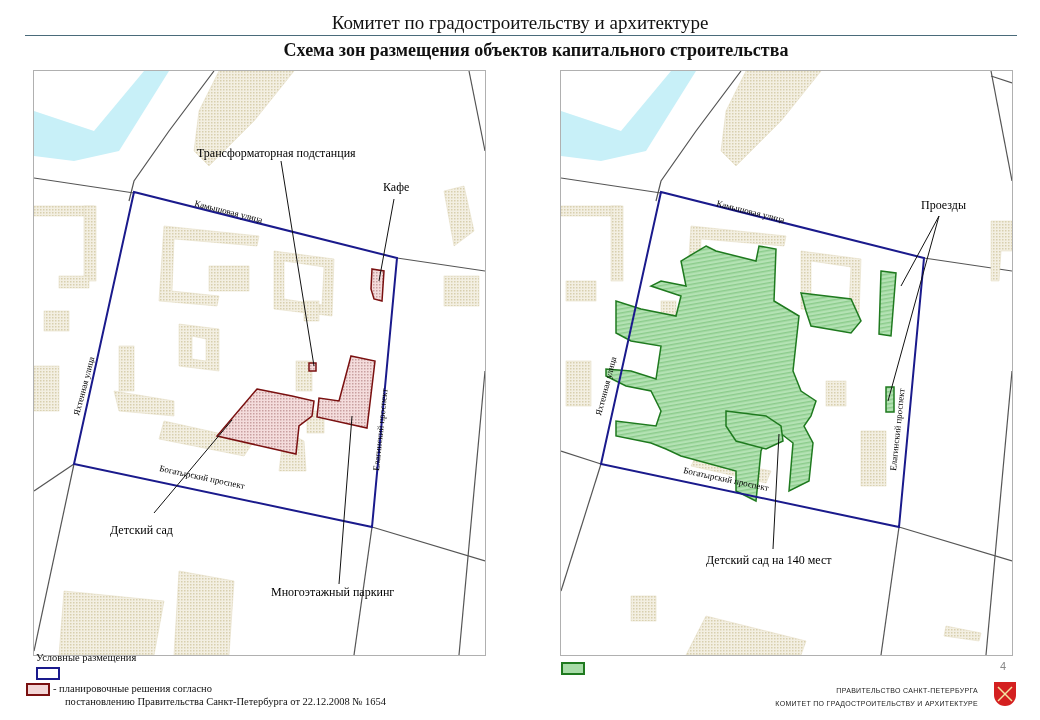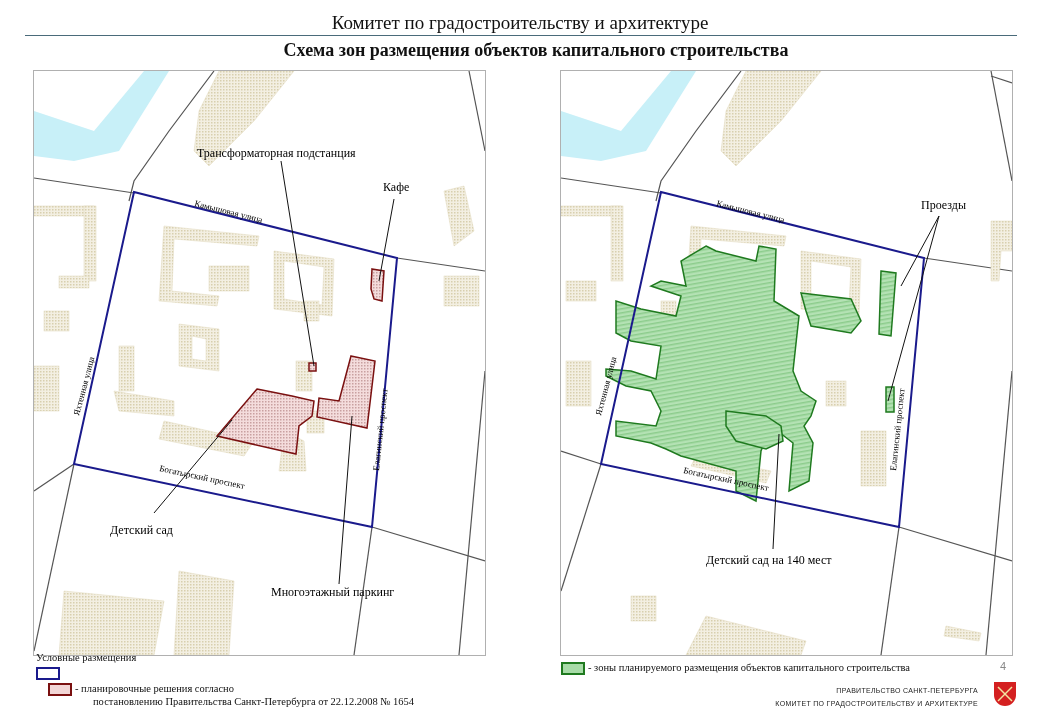--- a/index.html
+++ b/index.html
@@ -167,26 +167,26 @@
     </g>
     <text class="map-label" x="360" y="138" font-size="12">Проезды</text>
     <text class="map-label" x="145" y="493" font-size="12">Детский сад на 140 мест</text>
   </svg>
 </div>
 
 <div class="legend-title">Условные размещения</div>
 <div class="legend" style="left:36px;top:666px;">
   <span class="swatch sw-blue"></span>
 </div>
-<div class="legend" style="left:48px;top:682px;">
+<div class="legend" style="left:26px;top:682px;">
   <span class="swatch sw-red"></span><span>- планировочные решения согласно</span>
 </div>
-<div class="legend" style="left:65px;top:695px;margin-left:28px;">постановлению Правительства Санкт-Петербурга от 22.12.2008 № 1654</div>
+<div class="legend" style="left:65px;top:695px;">постановлению Правительства Санкт-Петербурга от 22.12.2008 № 1654</div>
 <div class="legend" style="left:561px;top:661px;">
-  <span class="swatch sw-green"></span><span>- зоны планируемого размещения объектов капитального строительства</span>
+  <span class="swatch sw-green"></span>
 </div>
 
 <div class="page-num">4</div>
 <div class="footer" style="top:687px;">ПРАВИТЕЛЬСТВО  САНКТ-ПЕТЕРБУРГА</div>
 <div class="footer" style="top:700px;">КОМИТЕТ  ПО  ГРАДОСТРОИТЕЛЬСТВУ  И  АРХИТЕКТУРЕ</div>
 <div class="logo">
   <svg width="22" height="24" viewBox="0 0 22 24">
       <g stroke="#f3e3a0" stroke-width="1.5">
         <line x1="4" y1="5" x2="18" y2="19"></line>
         <line x1="18" y1="5" x2="4" y2="19"></line>

